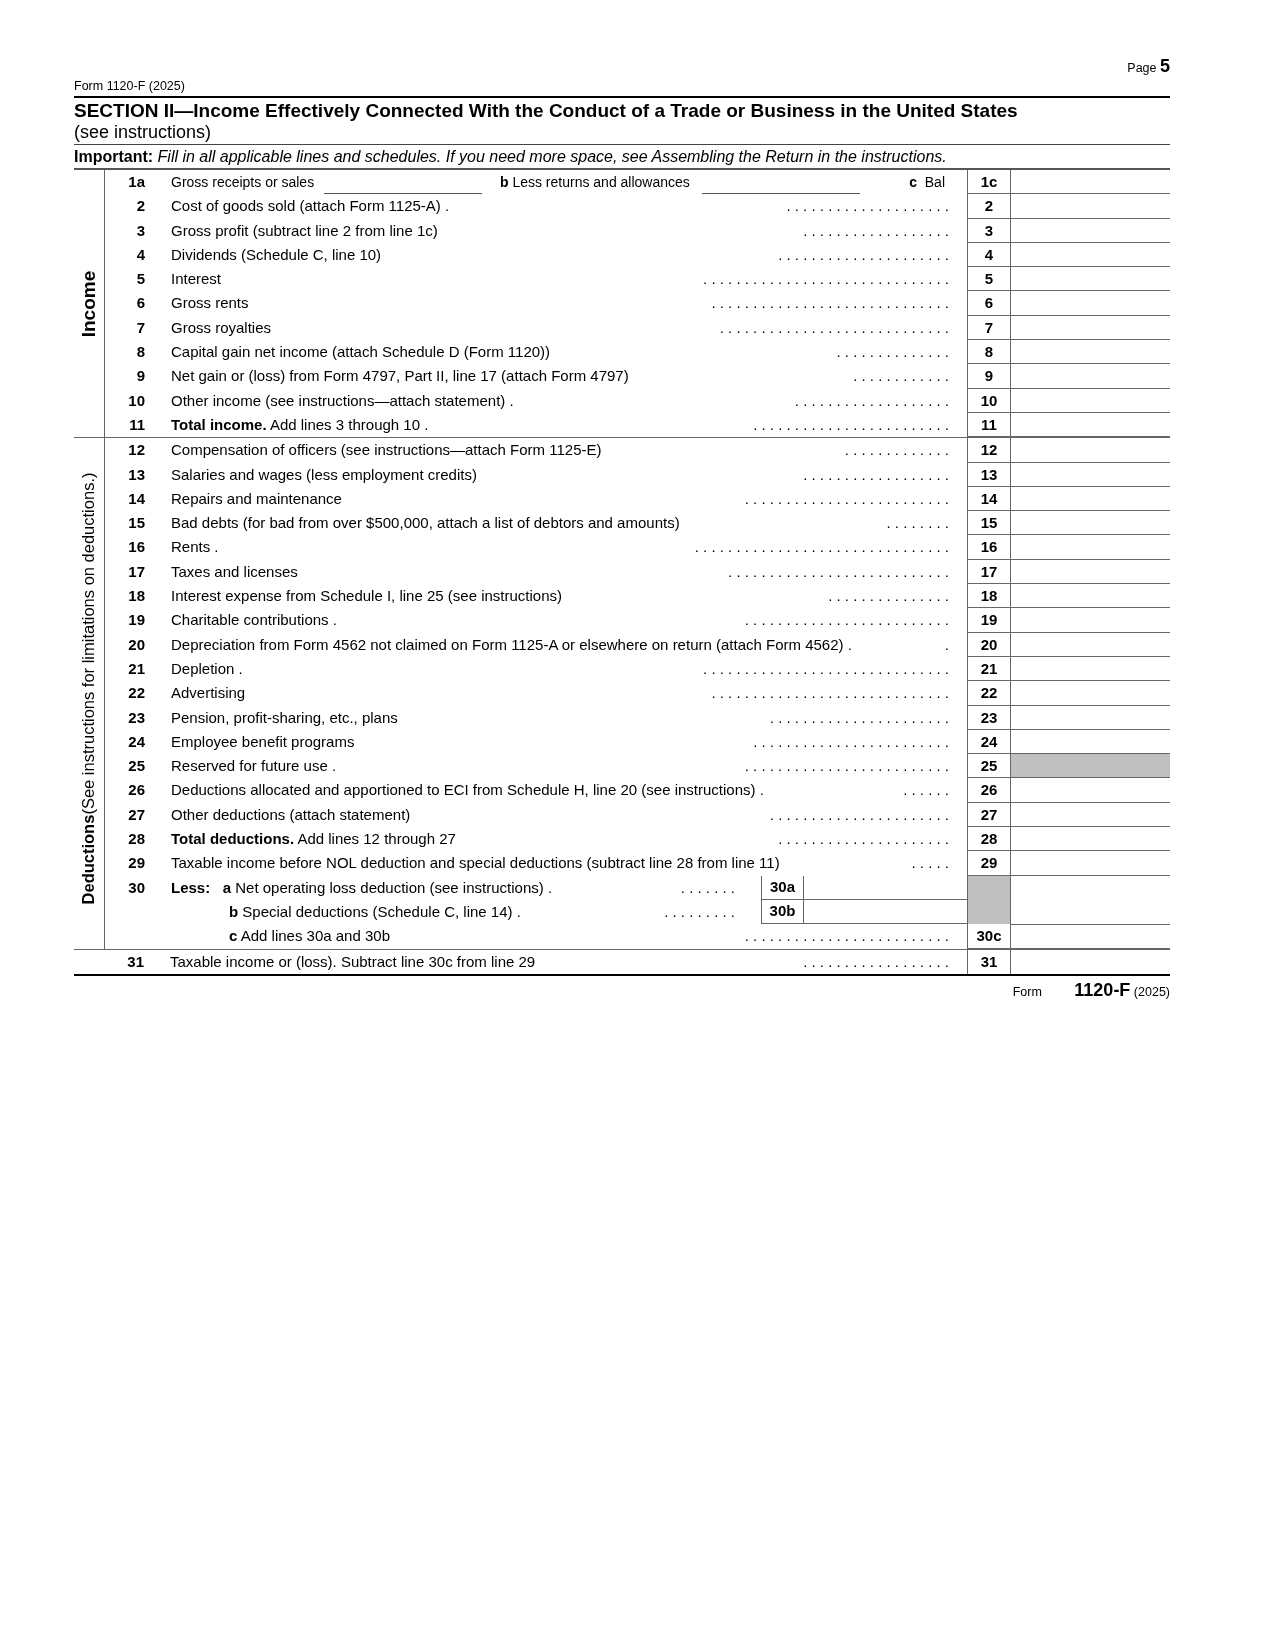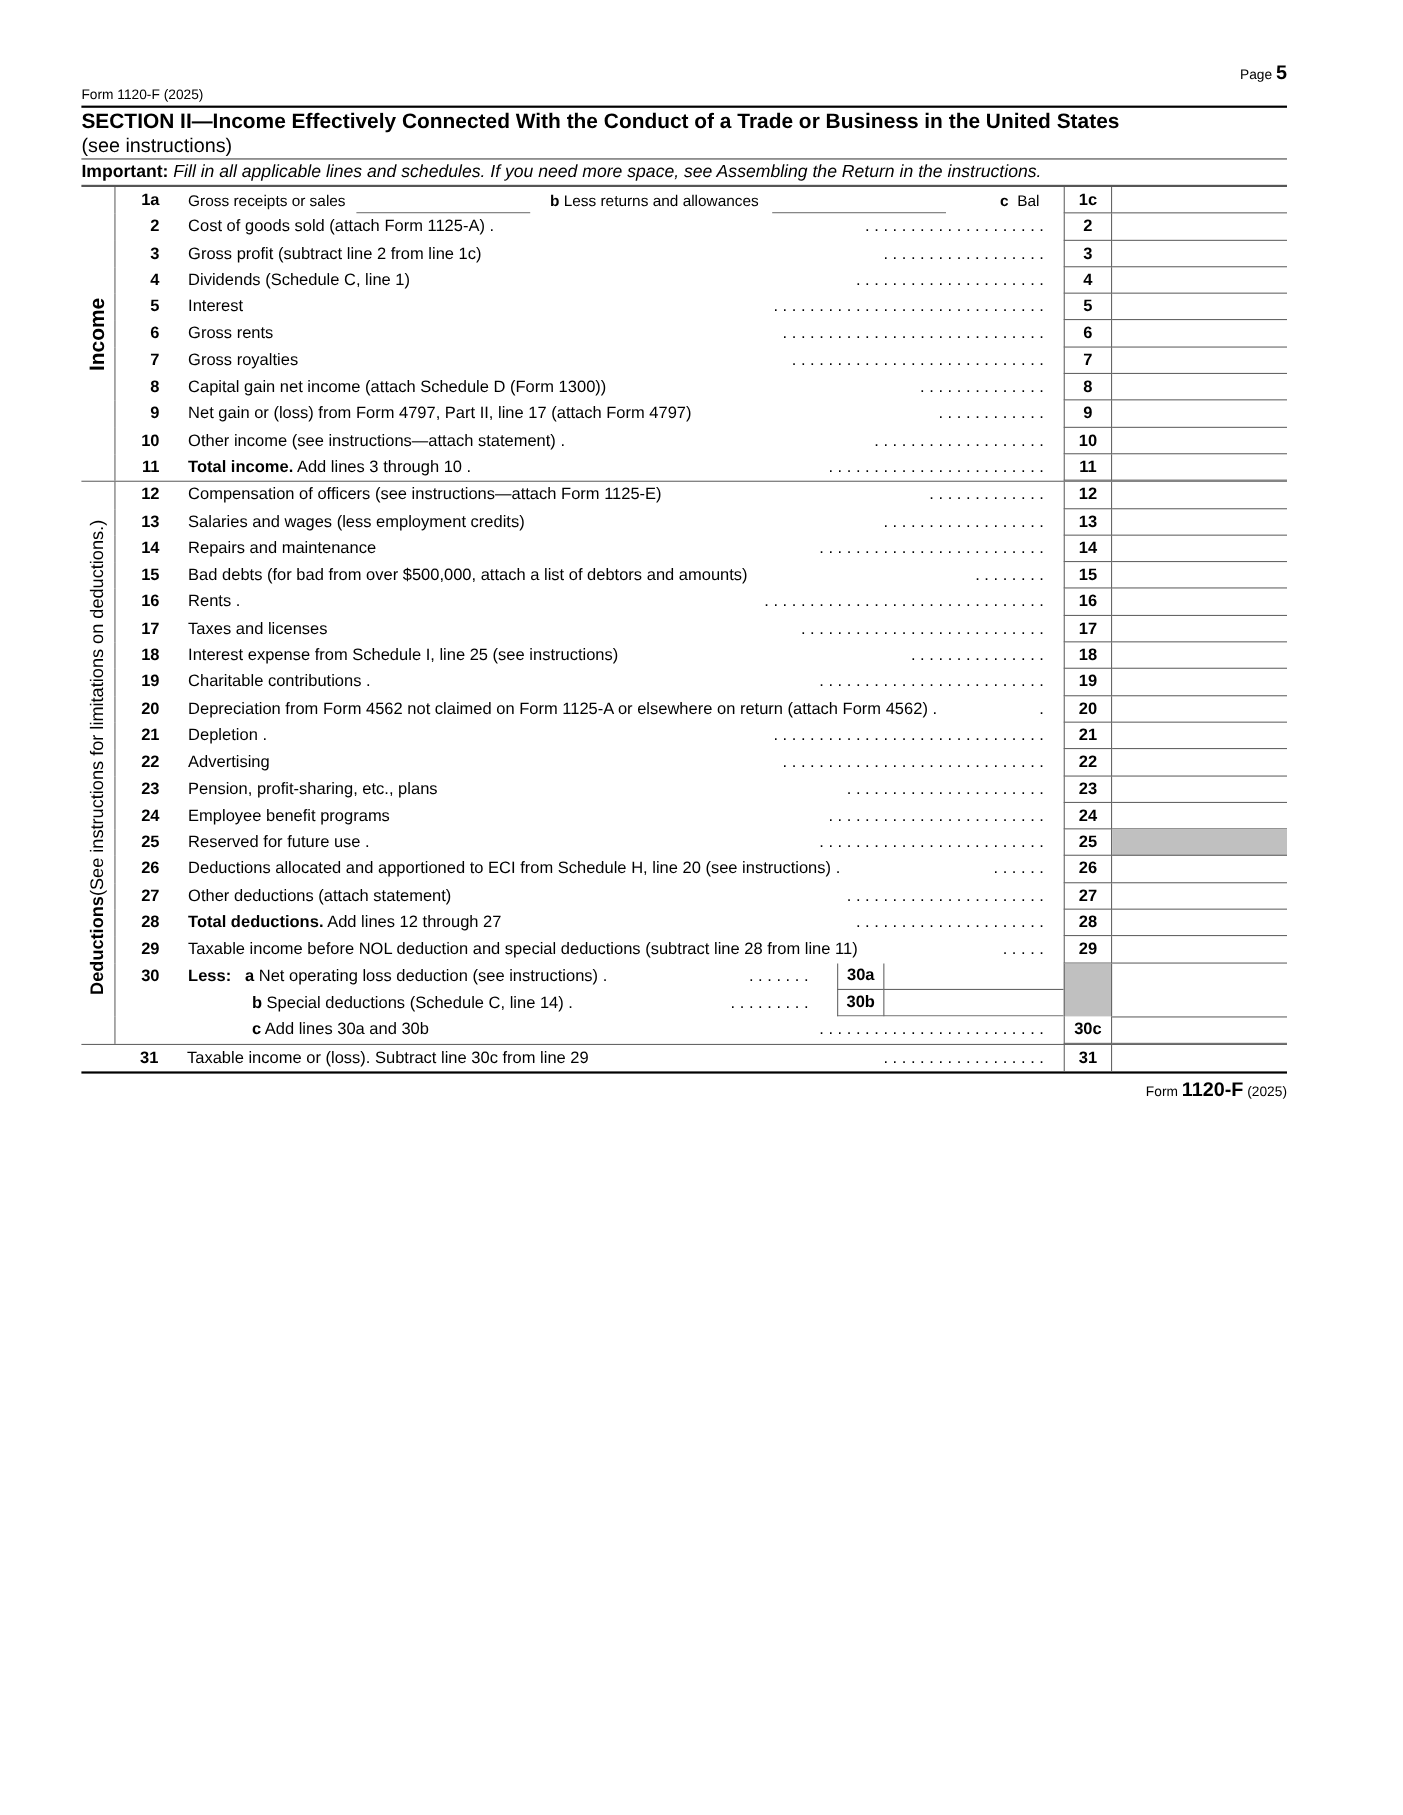--- a/index.html
+++ b/index.html
@@ -35,21 +35,21 @@
   .side-label span { display:inline-block; transform:rotate(-90deg); white-space:nowrap; font-size:18px; }
   .side-income span { font-weight:bold; font-size:19px; }
   .side-ded span { font-size:16.5px; }
   .side-ded span b { font-weight:bold; }
 
   .subbox { display:inline-flex; position:absolute; top:-1px; right:0; height:25px; }
   .subbox .sl { width:42px; border-left:1.5px solid #666; font-weight:bold; font-size:15px; text-align:center; line-height:24px; border-bottom:1.5px solid #666; box-sizing:border-box; }
   .subbox .sv { width:164px; border-left:1.5px solid #666; border-bottom:1.5px solid #666; box-sizing:border-box; }
 
   .footer { text-align:right; font-size:12.5px; margin-top:4px; }
-  .footer b { font-size:18px; }
+  .footer b { font-size:18px;margin-left:29px; }
   .bottom-rule { border-top:2.5px solid #000; }
 </style>
 </head>
 <body>
 
 <div class="page">
 
   <div class="topbar">
     <span class="formref">Form 1120-F (2025)</span>
     <span class="pagelbl"><span>Page</span> <b>5</b></span>
@@ -97,21 +97,21 @@
         <div class="side-col"></div>
         <div class="num">3</div>
         <div class="desc"><span>Gross profit (subtract line 2 from line 1c)</span><span class="dots">.  .  .  .  .  .  .  .  .  .  .  .  .  .  .  .  .  .</span></div>
         <div class="lineno">3</div>
         <div class="amount"></div>
       </div>
 
     <div class="row">
         <div class="side-col"></div>
         <div class="num">4</div>
-        <div class="desc"><span>Dividends (Schedule C, line 1)</span><span class="dots">.  .  .  .  .  .  .  .  .  .  .  .  .  .  .  .  .  .  .  .  .</span></div>
+        <div class="desc"><span>Dividends (Schedule C, line 10)</span><span class="dots">.  .  .  .  .  .  .  .  .  .  .  .  .  .  .  .  .  .  .  .  .</span></div>
         <div class="lineno">4</div>
         <div class="amount"></div>
       </div>
 
     <div class="row">
         <div class="side-col"></div>
         <div class="num">5</div>
         <div class="desc"><span>Interest</span><span class="dots">.  .  .  .  .  .  .  .  .  .  .  .  .  .  .  .  .  .  .  .  .  .  .  .  .  .  .  .  .  .</span></div>
         <div class="lineno">5</div>
         <div class="amount"></div>
@@ -129,21 +129,21 @@
         <div class="side-col"></div>
         <div class="num">7</div>
         <div class="desc"><span>Gross royalties</span><span class="dots">.  .  .  .  .  .  .  .  .  .  .  .  .  .  .  .  .  .  .  .  .  .  .  .  .  .  .  .</span></div>
         <div class="lineno">7</div>
         <div class="amount"></div>
       </div>
 
     <div class="row">
         <div class="side-col"></div>
         <div class="num">8</div>
-        <div class="desc"><span>Capital gain net income (attach Schedule D (Form 1300))</span><span class="dots">.  .  .  .  .  .  .  .  .  .  .  .  .  .</span></div>
+        <div class="desc"><span>Capital gain net income (attach Schedule D (Form 1120))</span><span class="dots">.  .  .  .  .  .  .  .  .  .  .  .  .  .</span></div>
         <div class="lineno">8</div>
         <div class="amount"></div>
       </div>
 
     <div class="row">
         <div class="side-col"></div>
         <div class="num">9</div>
         <div class="desc"><span>Net gain or (loss) from Form 4797, Part II, line 17 (attach Form 4797)</span><span class="dots">.  .  .  .  .  .  .  .  .  .  .  .</span></div>
         <div class="lineno">9</div>
         <div class="amount"></div>

